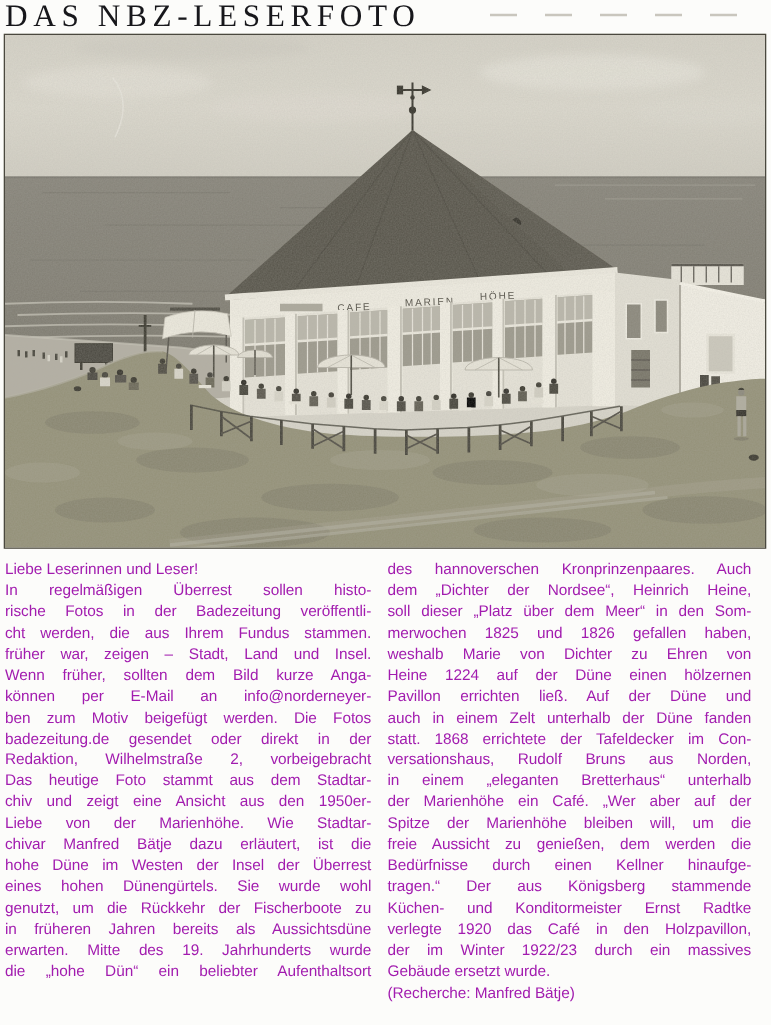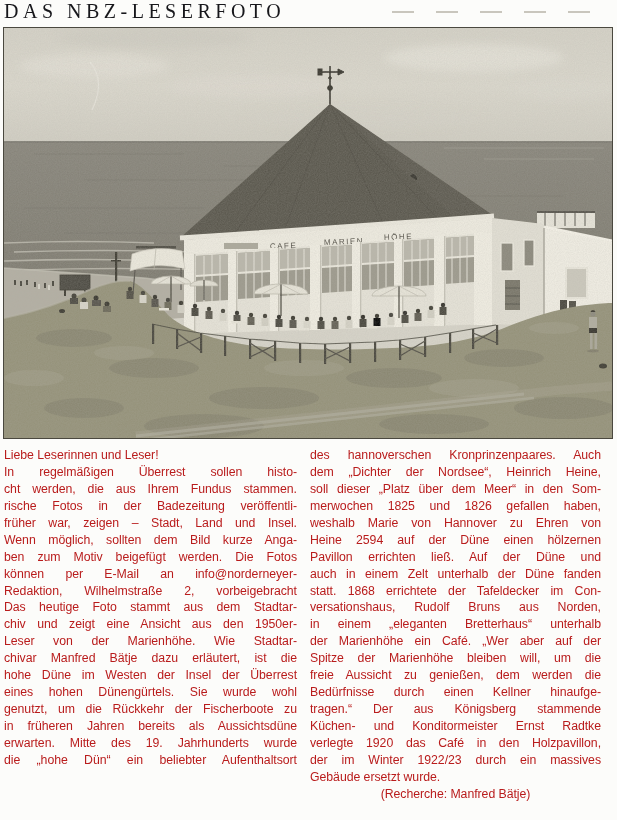--- a/index.html
+++ b/index.html
@@ -4,43 +4,43 @@
 <style>
   html,body{margin:0;padding:0;}
   body{
     width:617px;height:820px;position:relative;overflow:hidden;
     background:#fcfcfa;
     font-family:"Liberation Sans",sans-serif;
   }
   .headline{
     position:absolute;left:4px;top:0px;
     font-family:"Liberation Serif",serif;
-    font-size:20px;font-weight:400;letter-spacing:4.5px;
+    font-size:25px;font-weight:400;letter-spacing:4.5px;
     color:#17171b;white-space:nowrap;
   }
   .hrule{
     position:absolute;top:11px;left:392px;width:220px;height:2px;
     background:repeating-linear-gradient(90deg,#c9c6bd 0 22px,transparent 22px 44px);
   }
   .photo-frame{
     position:absolute;left:3px;top:27px;width:610px;height:412px;
     border:1px solid #4a483f;box-sizing:border-box;background:#d8d5ca;
   }
   .photo-frame svg{display:block;}
   .col{
     position:absolute;top:447px;width:293px;
-    font-size:12.3px;line-height:16.95px;color:#b91c1c;
+    font-size:12.3px;line-height:16.95px;color:#a21caf;
     letter-spacing:-0.05px;
   }
   .col-left{left:4px;}
   .col-right{left:310px;width:291px;}
   .ln{height:16.95px;}
   .jl{text-align:justify;text-align-last:justify;white-space:nowrap;}
   .nj{text-align:left;white-space:nowrap;}
-  .credit{text-align:center;white-space:nowrap;}
+  .credit{text-align:left;white-space:nowrap;}
 </style>
 </head>
 <body>
 
 <div class="headline">DAS NBZ-LESERFOTO</div>
 <div class="hrule"></div>
 
 <div class="photo-frame">
 <svg width="608" height="410" viewBox="0 0 608 410" xmlns="http://www.w3.org/2000/svg" role="img">
   <defs>
@@ -431,46 +431,47 @@
     </g>
   </g>
 
   <rect x="0" y="0" width="608" height="410" filter="url(#grainF)" opacity="0.5"></rect>
 </svg>
 </div>
 
 <div class="col col-left">
   <div class="ln nj">Liebe Leserinnen und Leser!</div>
   <div class="ln jl">In regelmäßigen Überrest sollen histo-</div>
+  <div class="ln jl">rische Fotos in der Badezeitung veröffentli-</div>
   <div class="ln jl">cht werden, die aus Ihrem Fundus stammen.</div>
-  <div class="ln jl">rische Fotos in der Badezeitung veröffentli-</div>
   <div class="ln jl">früher war, zeigen – Stadt, Land und Insel.</div>
-  <div class="ln jl">Wenn möglich, sollten dem Bild kurze Anga-</div>
+  <div class="ln jl">Wenn früher, sollten dem Bild kurze Anga-</div>
+  <div class="ln jl">können per E-Mail an info@norderneyer-</div>
   <div class="ln jl">ben zum Motiv beigefügt werden. Die Fotos</div>
-  <div class="ln jl">können per E-Mail an info@norderneyer-</div>
+  <div class="ln jl">badezeitung.de gesendet oder direkt in der</div>
   <div class="ln jl">Redaktion, Wilhelmstraße 2, vorbeigebracht</div>
   <div class="ln jl">Das heutige Foto stammt aus dem Stadtar-</div>
   <div class="ln jl">chiv und zeigt eine Ansicht aus den 1950er-</div>
-  <div class="ln jl">Leser von der Marienhöhe. Wie Stadtar-</div>
+  <div class="ln jl">Liebe von der Marienhöhe. Wie Stadtar-</div>
   <div class="ln jl">chivar Manfred Bätje dazu erläutert, ist die</div>
   <div class="ln jl">hohe Düne im Westen der Insel der Überrest</div>
   <div class="ln jl">eines hohen Dünengürtels. Sie wurde wohl</div>
   <div class="ln jl">genutzt, um die Rückkehr der Fischerboote zu</div>
   <div class="ln jl">in früheren Jahren bereits als Aussichtsdüne</div>
   <div class="ln jl">erwarten. Mitte des 19. Jahrhunderts wurde</div>
   <div class="ln jl">die „hohe Dün“ ein beliebter Aufenthaltsort</div>
 </div>
 
 <div class="col col-right">
   <div class="ln jl">des hannoverschen Kronprinzenpaares. Auch</div>
   <div class="ln jl">dem „Dichter der Nordsee“, Heinrich Heine,</div>
   <div class="ln jl">soll dieser „Platz über dem Meer“ in den Som-</div>
   <div class="ln jl">merwochen 1825 und 1826 gefallen haben,</div>
-  <div class="ln jl">weshalb Marie von Hannover zu Ehren von</div>
-  <div class="ln jl">Heine 2594 auf der Düne einen hölzernen</div>
+  <div class="ln jl">weshalb Marie von Dichter zu Ehren von</div>
+  <div class="ln jl">Heine 1224 auf der Düne einen hölzernen</div>
   <div class="ln jl">Pavillon errichten ließ. Auf der Düne und</div>
   <div class="ln jl">auch in einem Zelt unterhalb der Düne fanden</div>
   <div class="ln jl">statt. 1868 errichtete der Tafeldecker im Con-</div>
   <div class="ln jl">versationshaus, Rudolf Bruns aus Norden,</div>
   <div class="ln jl">in einem „eleganten Bretterhaus“ unterhalb</div>
   <div class="ln jl">der Marienhöhe ein Café. „Wer aber auf der</div>
   <div class="ln jl">Spitze der Marienhöhe bleiben will, um die</div>
   <div class="ln jl">freie Aussicht zu genießen, dem werden die</div>
   <div class="ln jl">Bedürfnisse durch einen Kellner hinaufge-</div>
   <div class="ln jl">tragen.“ Der aus Königsberg stammende</div>

